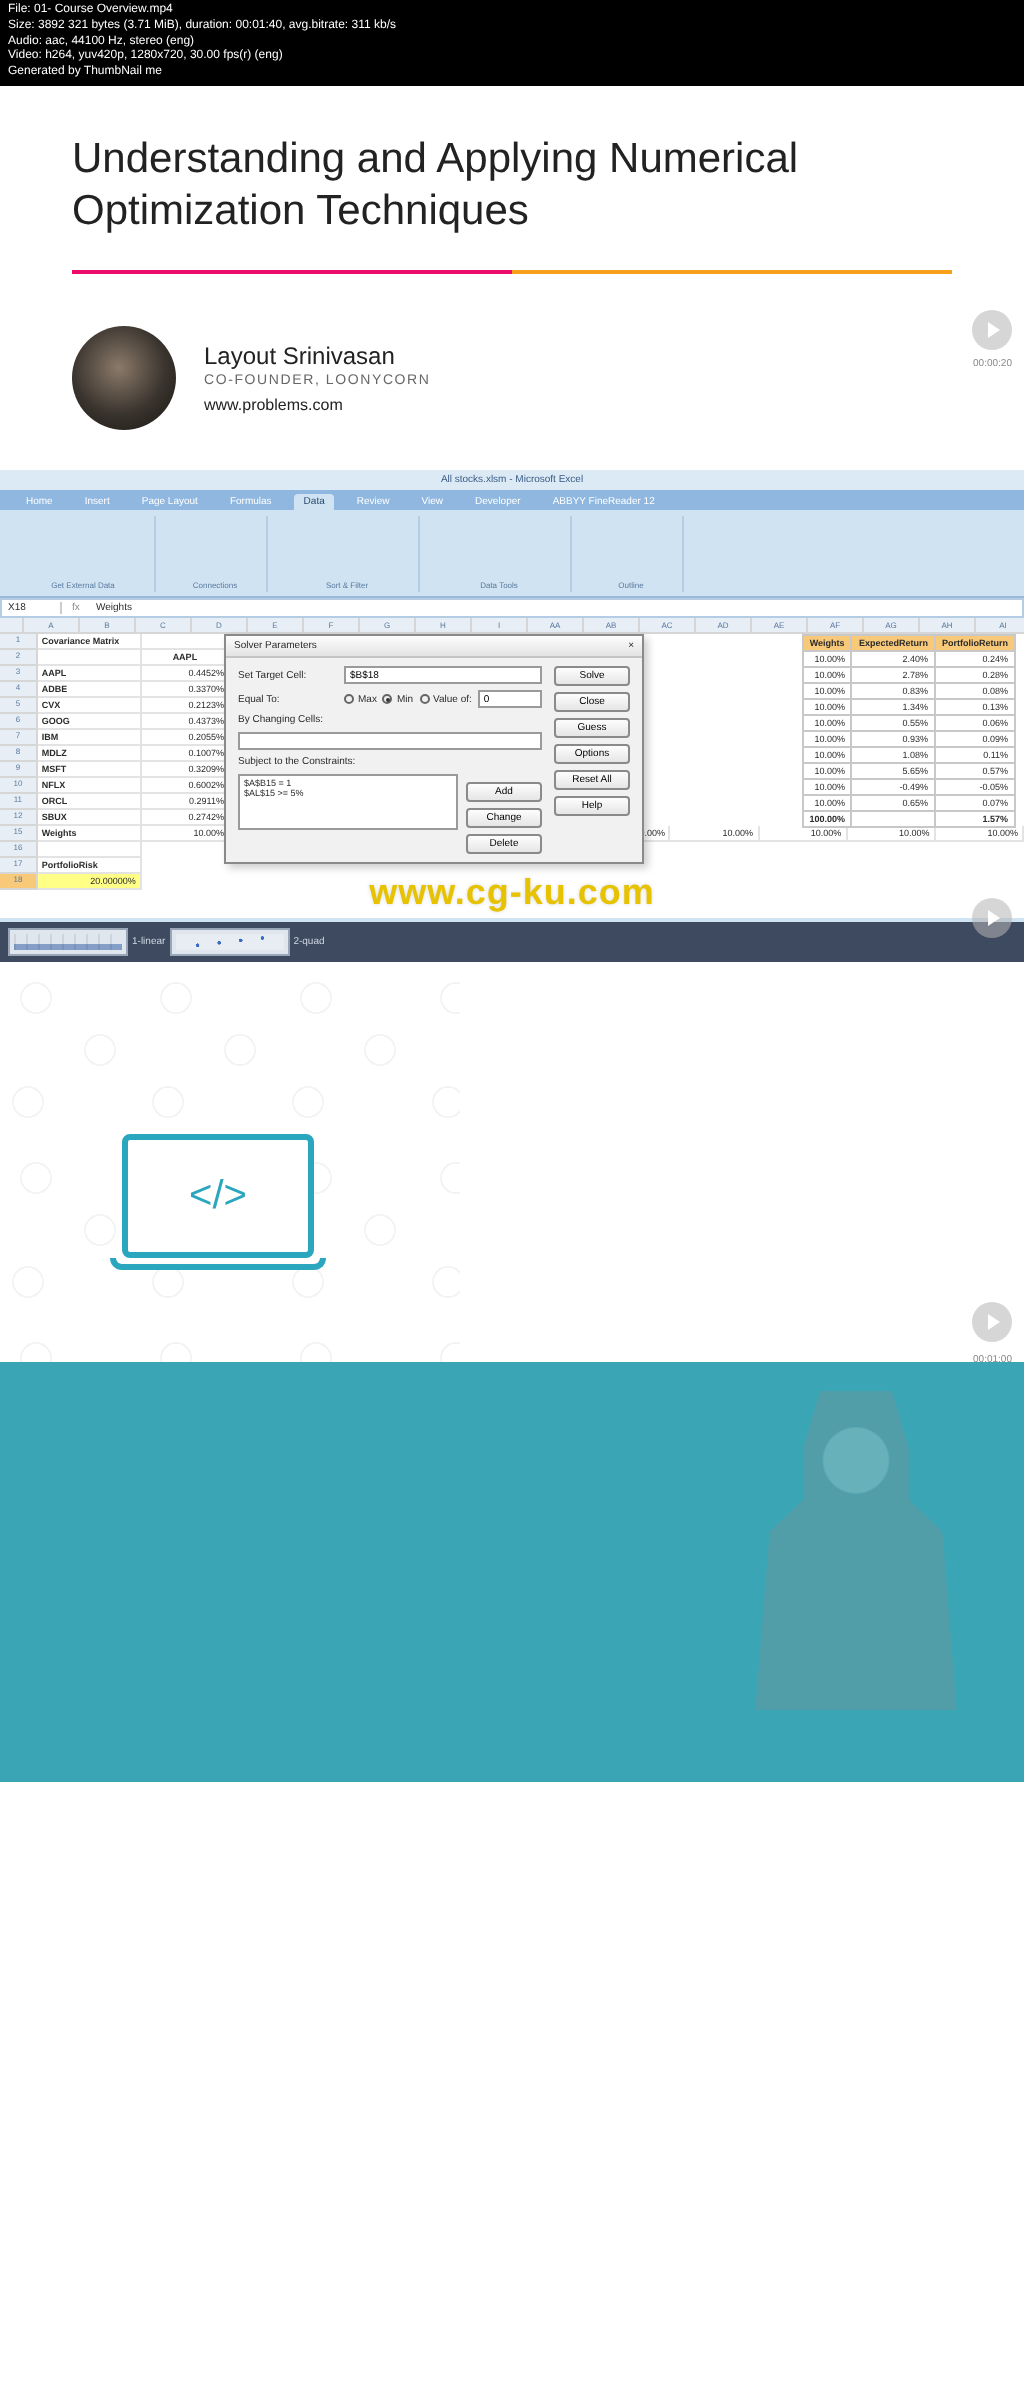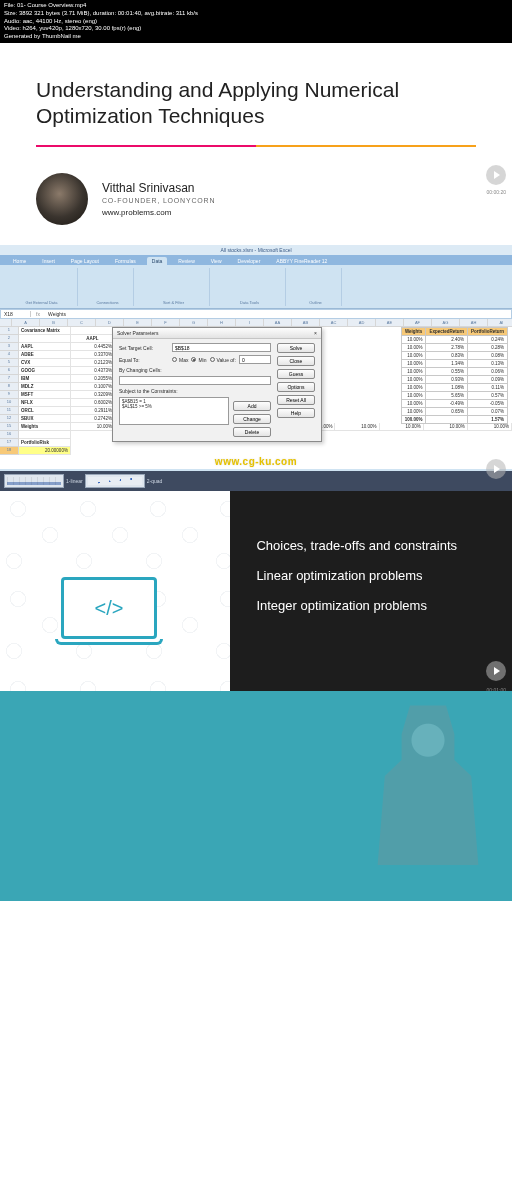--- a/index.html
+++ b/index.html
@@ -3,21 +3,21 @@
 <meta charset="utf-8">
 <style>
 * { margin: 0; padding: 0; box-sizing: border-box; }
 body { font-family: Arial, Helvetica, sans-serif; width: 512px; background: #fff; }
 
 
 .meta-strip { background: #000; color: #fff; font-size: 6px; padding: 2px 4px; line-height: 1.3; }
 .meta-strip div { white-space: nowrap; }
 
 
-.title-slide { padding: 34px 36px 0 36px; }
+.title-slide { padding: 24px 36px 0 36px; }
 .course-title { font-size: 21px; font-weight: 400; color: #222; line-height: 1.25; }
 .title-rule { height: 2px; background: linear-gradient(to right, #ec0a6a 0%, #ec0a6a 50%, #f7a11a 50%, #f7a11a 100%); margin: 16px 0 26px 0; }
 
 
 .author { display: flex; align-items: center; gap: 14px; padding: 0 36px 20px 36px; }
 .avatar { width: 52px; height: 52px; border-radius: 50%; background: radial-gradient(circle at 45% 40%, #8b7a6a 0%, #3a342e 55%, #181410 100%); }
 .author-info .name { font-size: 12px; color: #222; font-weight: 400; }
 .author-info .role { font-size: 7px; letter-spacing: 0.8px; color: #666; margin-top: 2px; }
 .author-info .site { font-size: 8px; color: #222; margin-top: 4px; }
 
@@ -71,21 +71,21 @@
 .wtable th { background: #f7c978; font-weight: bold; }
 .wtable td { text-align: right; background: #fff; }
 .wtable .tot td { font-weight: bold; }
 
 
 .playbadge { position: absolute; right: 6px; width: 20px; height: 20px; border-radius: 50%; background: rgba(180,180,180,.55); display: flex; align-items: center; justify-content: center; }
 .playbadge::after { content: ""; border-left: 6px solid #fff; border-top: 4px solid transparent; border-bottom: 4px solid transparent; margin-left: 2px; }
 .timestamp { position: absolute; right: 6px; font-size: 5px; color: #888; }
 
 
-.wm { position: absolute; left: 50%; transform: translateX(-50%); bottom: 4px; color: #e6c200; font-weight: bold; font-size: 10px; letter-spacing: .5px; text-shadow: 0 0 2px rgba(0,0,0,.15); }
+.wm { position: absolute; left: 50%; transform: translateX(-50%); bottom: 4px; color: #e6c200; font-weight: bold; font-size: 18px; letter-spacing: .5px; text-shadow: 0 0 2px rgba(0,0,0,.15); }
 
 
 .darkstrip { background: #3e4a60; height: 20px; display: flex; align-items: center; gap: 2px; padding: 2px 4px; position: relative; }
 .thumb { width: 60px; height: 14px; background: #dfe6ee; border: 1px solid #98a6b8; position: relative; }
 .thumb::after { content: ""; position: absolute; inset: 2px; background:
   repeating-linear-gradient(to right, rgba(0,0,0,.08) 0 1px, transparent 1px 6px),
   linear-gradient(to top, rgba(60,100,170,.55) 0 40%, transparent 40%);
 }
 .thumb.scatter::after { background:
   radial-gradient(circle at 20% 70%, #3a6ac0 0 .8px, transparent 1px),
@@ -135,21 +135,21 @@
 </div>
 
 <section class="title-slide rel">
   <h1 class="course-title">Understanding and Applying Numerical Optimization Techniques</h1>
   <div class="title-rule"></div>
 </section>
 
 <section class="author rel">
   <div class="avatar"></div>
   <div class="author-info">
-    <div class="name">Vitthal Srinivasan</div>
+    <div class="name">Layout Srinivasan</div>
     <div class="role">CO-FOUNDER, LOONYCORN</div>
     <div class="site">www.problems.com</div>
   </div>
   <div class="playbadge" style="top:-8px"></div>
   <div class="timestamp" style="top:16px">00:00:20</div>
 </section>
 
 <section class="excel rel">
   <div class="excel-titlebar">All stocks.xlsm - Microsoft Excel</div>
   <div class="ribbon-tabs">
@@ -452,24 +452,19 @@
 <section class="topics rel">
   <div class="topics-left">
     <div class="pattern"></div>
     <div class="laptop">
       <div class="laptop-screen">
           <span>&lt;/&gt;</span>
         </div>
       <div class="laptop-base"></div>
     </div>
   </div>
-  <div class="topics-right">
-    <div>Choices, trade-offs and constraints</div>
-    <div>Linear optimization problems</div>
-    <div>Integer optimization problems</div>
-  </div>
   <div class="playbadge" style="bottom:10px"></div>
   <div class="timestamp" style="bottom:-2px">00:01:00</div>
 </section>
 
 <section class="outcome">
   <div class="bgman"></div>
 </section>
 
 </body></html>

